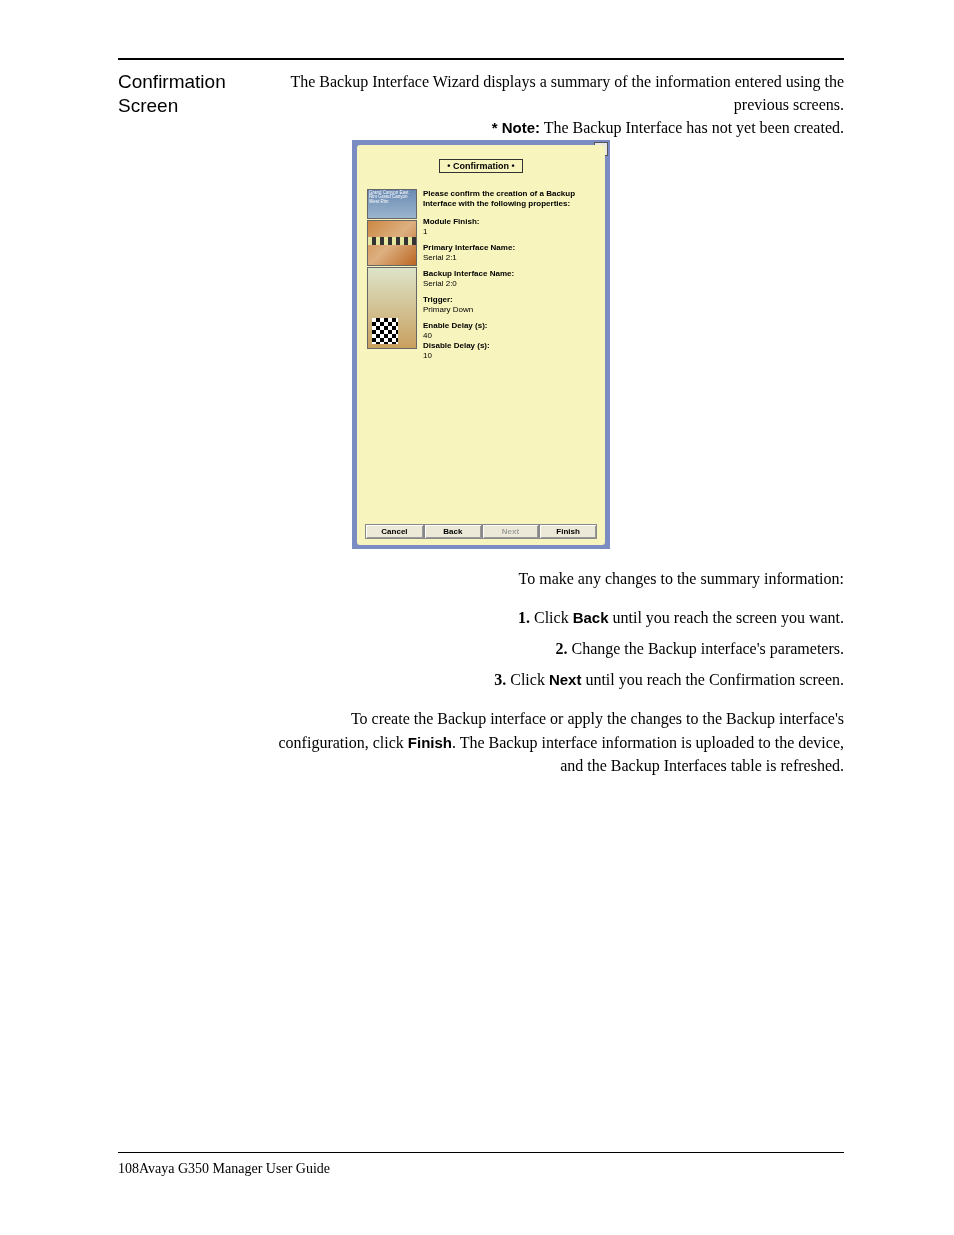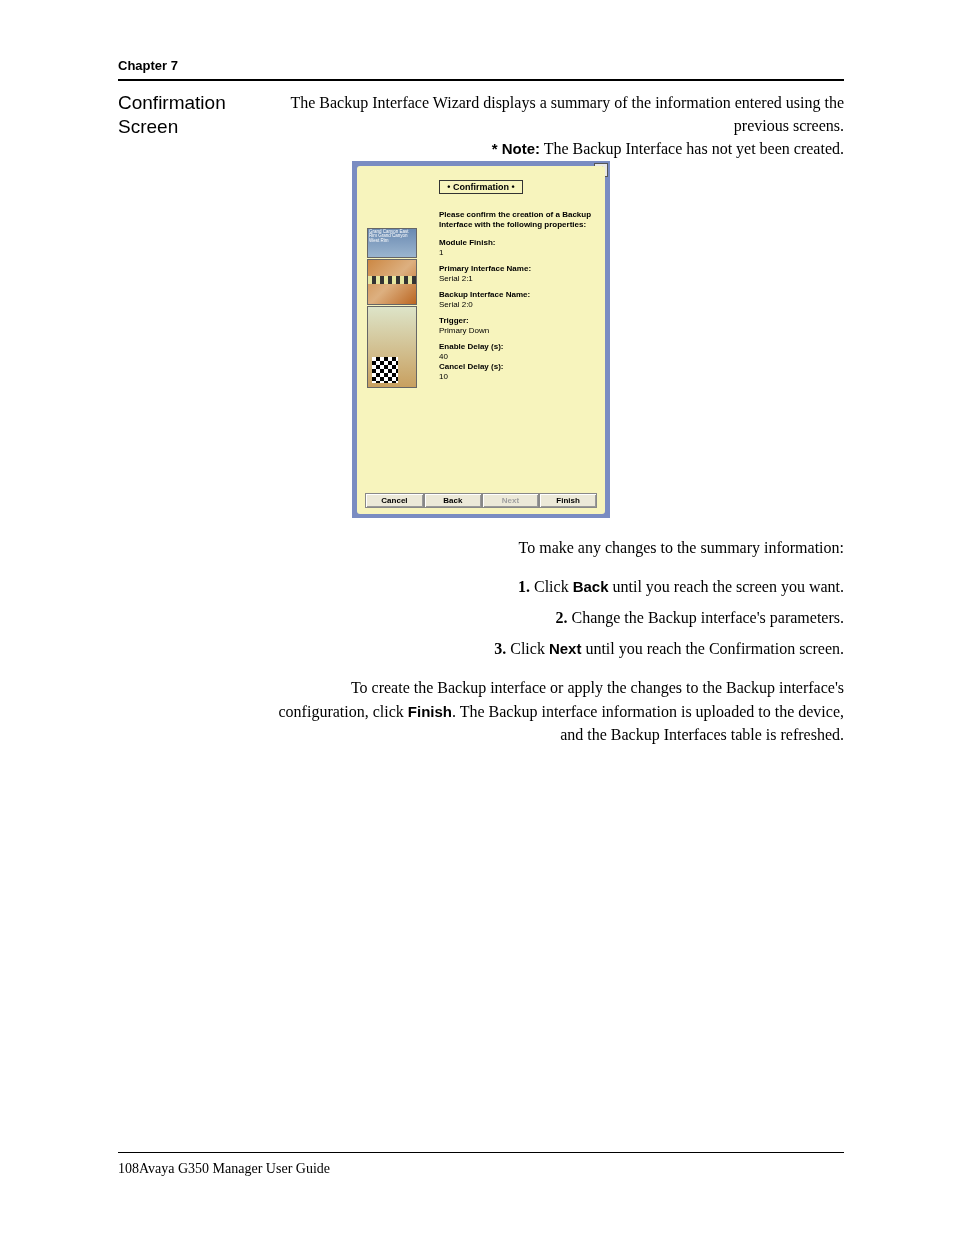--- a/index.html
+++ b/index.html
@@ -67,42 +67,41 @@
     width: 12px; height: 12px;
     background: #e8e8e8;
     border: 1px solid #555;
     font-size: 8px;
     font-family: Arial;
     text-align: center;
     line-height: 10px;
   }
   .wizard-inner {
     background: #f7f4bd;
-    height: 348px;
+    height: 400px;
     border-radius: 3px;
     padding: 14px 10px 8px 10px;
     box-sizing: border-box;
     position: relative;
     font-family: Verdana, Arial, sans-serif;
   }
   .wiz-title {
     display: block;
     margin: 0 auto 16px auto;
     width: 78px;
     text-align: center;
     font-size: 9px;
     font-weight: bold;
     border: 1px solid #333;
     background: #f7f4bd;
     padding: 1px 2px;
   }
   .wiz-body {
     display: flex;
-    gap: 22px;
-    align-items: flex-end;
+    gap: 6px;
   }
   .wiz-image {
     width: 50px;
     display: flex;
     flex-direction: column;
     gap: 1px;
   }
   .wiz-img-top {
     height: 26px;
     background: linear-gradient(#6a8ab2, #9bb5cf);
@@ -191,21 +190,20 @@
     display: flex;
     font-size: 14px;
     font-family: Georgia, serif;
   }
 </style>
 </head>
 <body>
 
 <div class="page">
 
-  <div class="chapter-header">Chapter 7</div>
   <hr class="top-rule">
 
   <div class="two-col">
     <div class="section-heading">Confirmation Screen</div>
     <div class="body-col">
       <div>The Backup Interface Wizard displays a summary of the information entered using the previous screens.</div>
       <div class="note-line">
         <span class="bold">* Note:</span><span>  The Backup Interface has not yet been created.</span>
       </div>
     </div>
@@ -236,21 +234,21 @@
             <div>Backup Interface Name:</div>
             <div class="wiz-value">Serial 2:0</div>
           </div>
           <div class="wiz-prop">
             <div>Trigger:</div>
             <div class="wiz-value">Primary Down</div>
           </div>
           <div class="wiz-prop">
             <div>Enable Delay (s):</div>
             <div class="wiz-value">40</div>
-            <div>Cancel Delay (s):</div>
+            <div>Disable Delay (s):</div>
             <div class="wiz-value">10</div>
           </div>
         </div>
       </div>
       <div class="wiz-buttons">
         <div class="wiz-btn wiz-cancel">Cancel</div>
         <div class="wiz-spacer"></div>
         <div class="wiz-btn wiz-bnf">Back</div>
         <div class="wiz-btn wiz-bnf wiz-disabled">Next</div>
         <div class="wiz-btn wiz-bnf">Finish</div>

